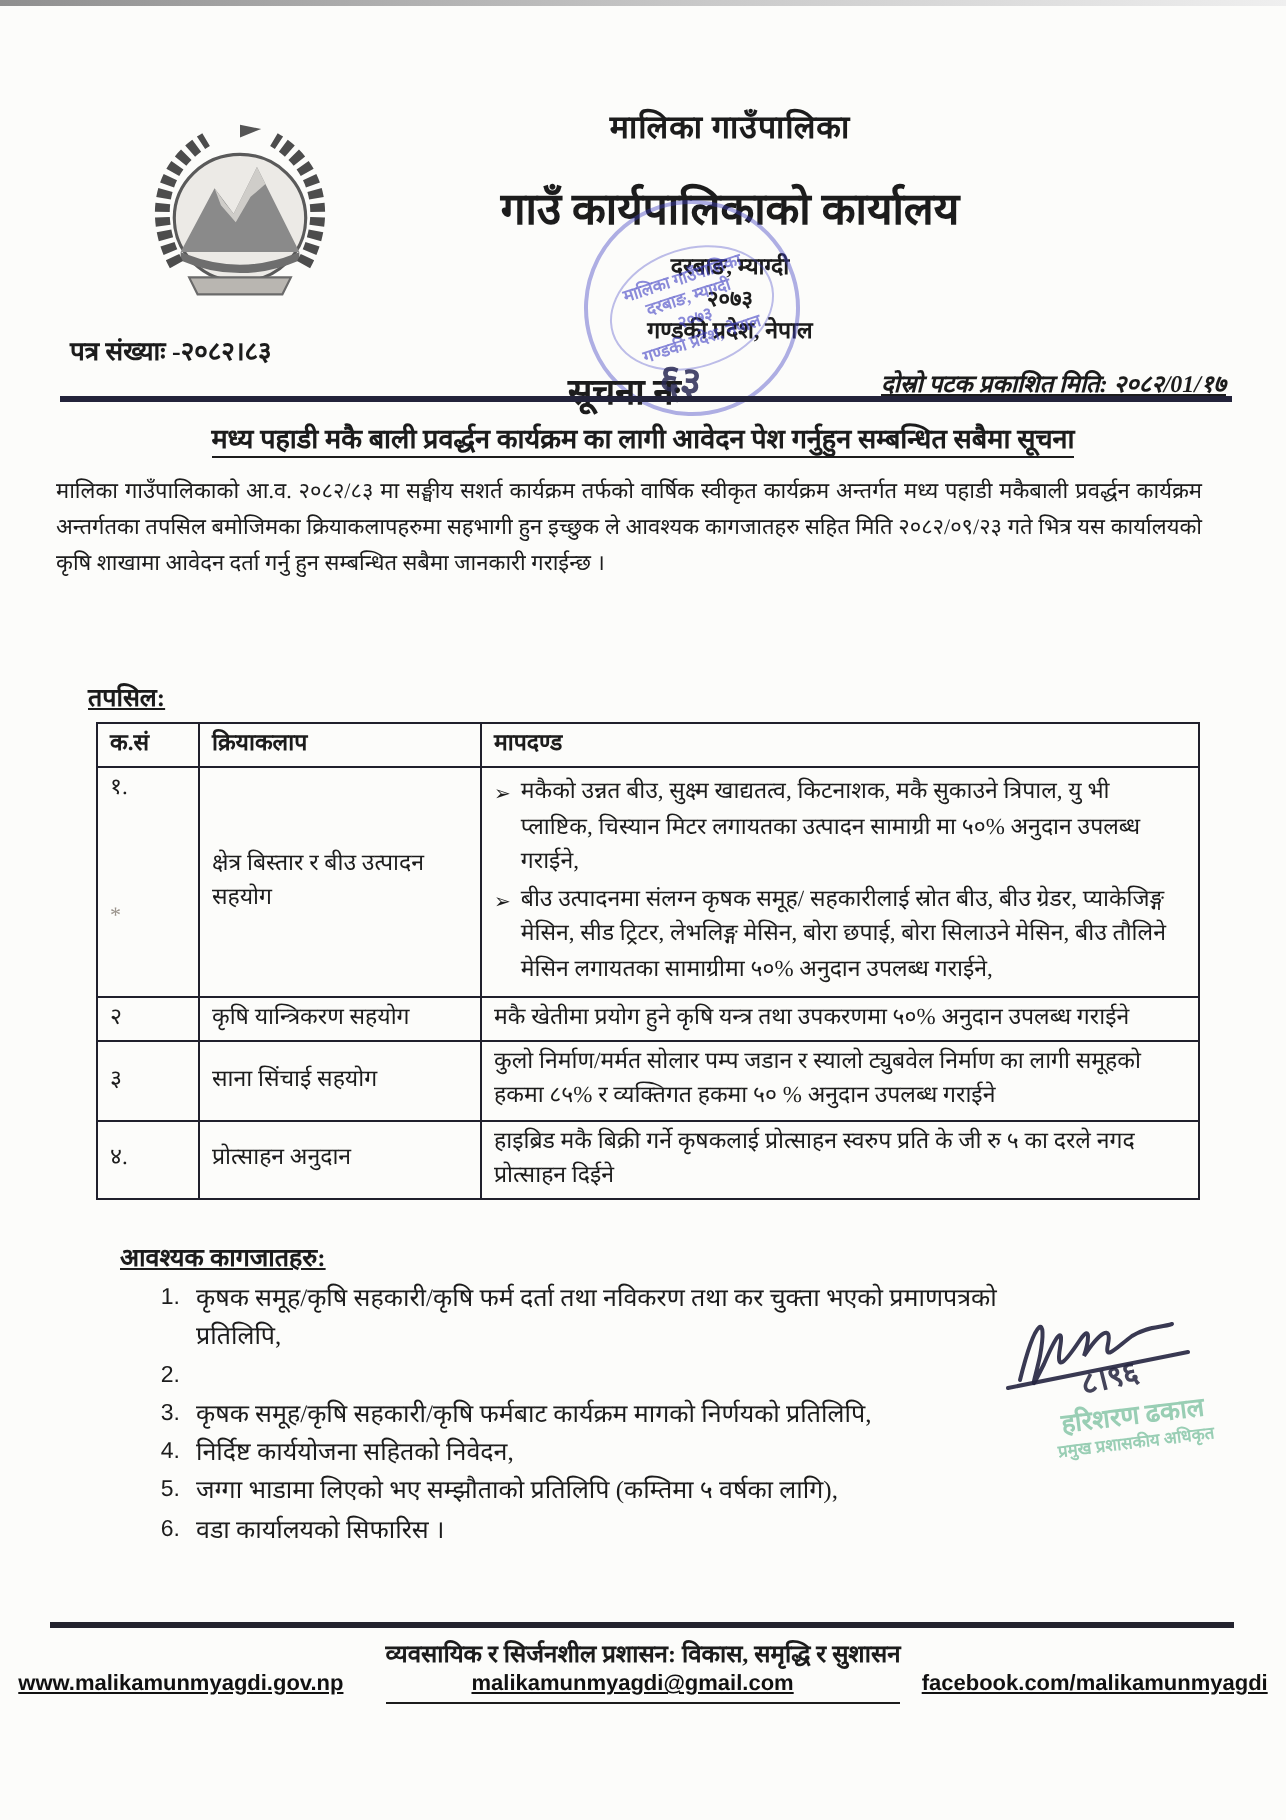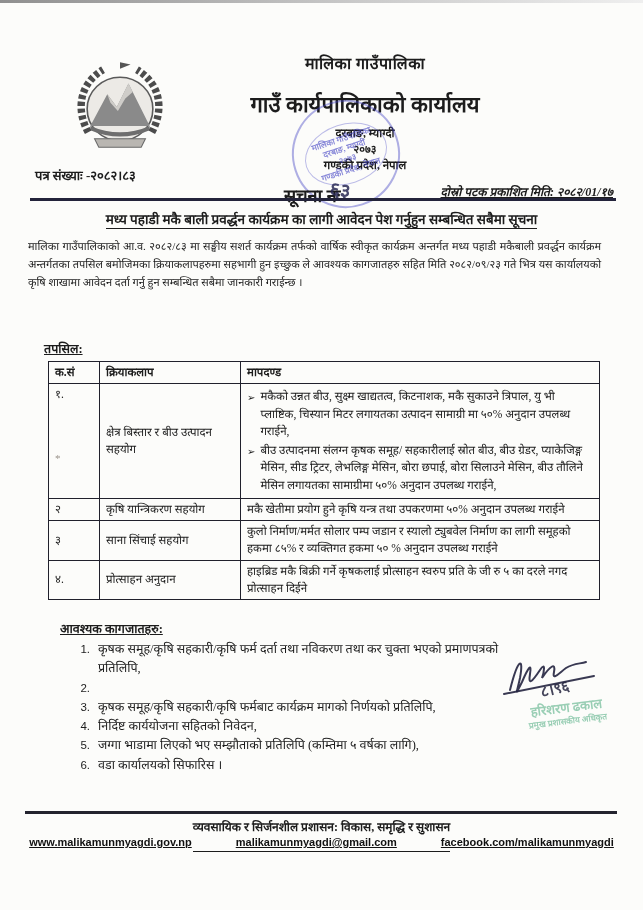--- a/index.html
+++ b/index.html
@@ -72,21 +72,21 @@
     position:absolute;left:492px;top:700px;width:150px;transform:rotate(-7deg);
     color:#58b087;opacity:.6;text-align:center;font-weight:bold;line-height:1.2;
   }
   .stamp-green .l1{font-size:13px;}
   .stamp-green .l2{font-size:8.5px;}
   
   .rule-bottom{position:absolute;left:25px;top:811px;width:592px;height:2.5px;background:#23232e;}
   .motto{position:absolute;left:0;top:818px;width:643px;text-align:center;font-size:12px;font-weight:bold;}
   .motto span{border-bottom:1.3px solid #1c1c1c;padding-bottom:17px;}
   .links{
-    position:absolute;left:0;top:836px;width:643px;display:flex;justify-content:center;gap:44px;
+    position:absolute;left:0;top:836px;width:643px;display:flex;justify-content:center;gap:64px;
     font-family:"Liberation Sans",sans-serif;font-size:11px;font-weight:bold;
   }
   .links .lnk{color:#111;text-decoration:underline;cursor:pointer;}
 </style>
 </head>
 <body>
 
 <div class="page">
   <div class="scan-top"></div>
 

